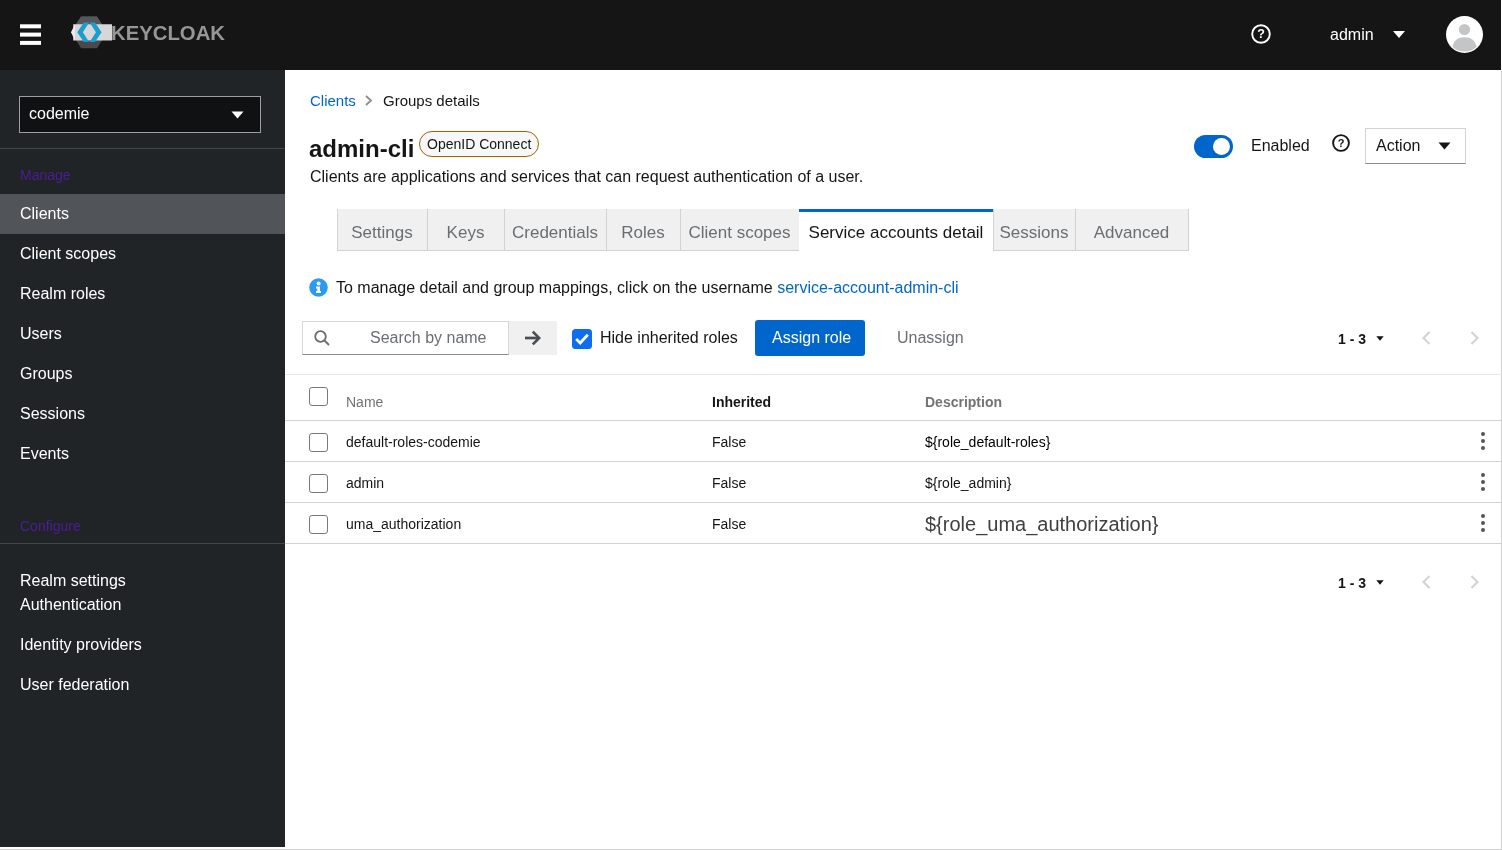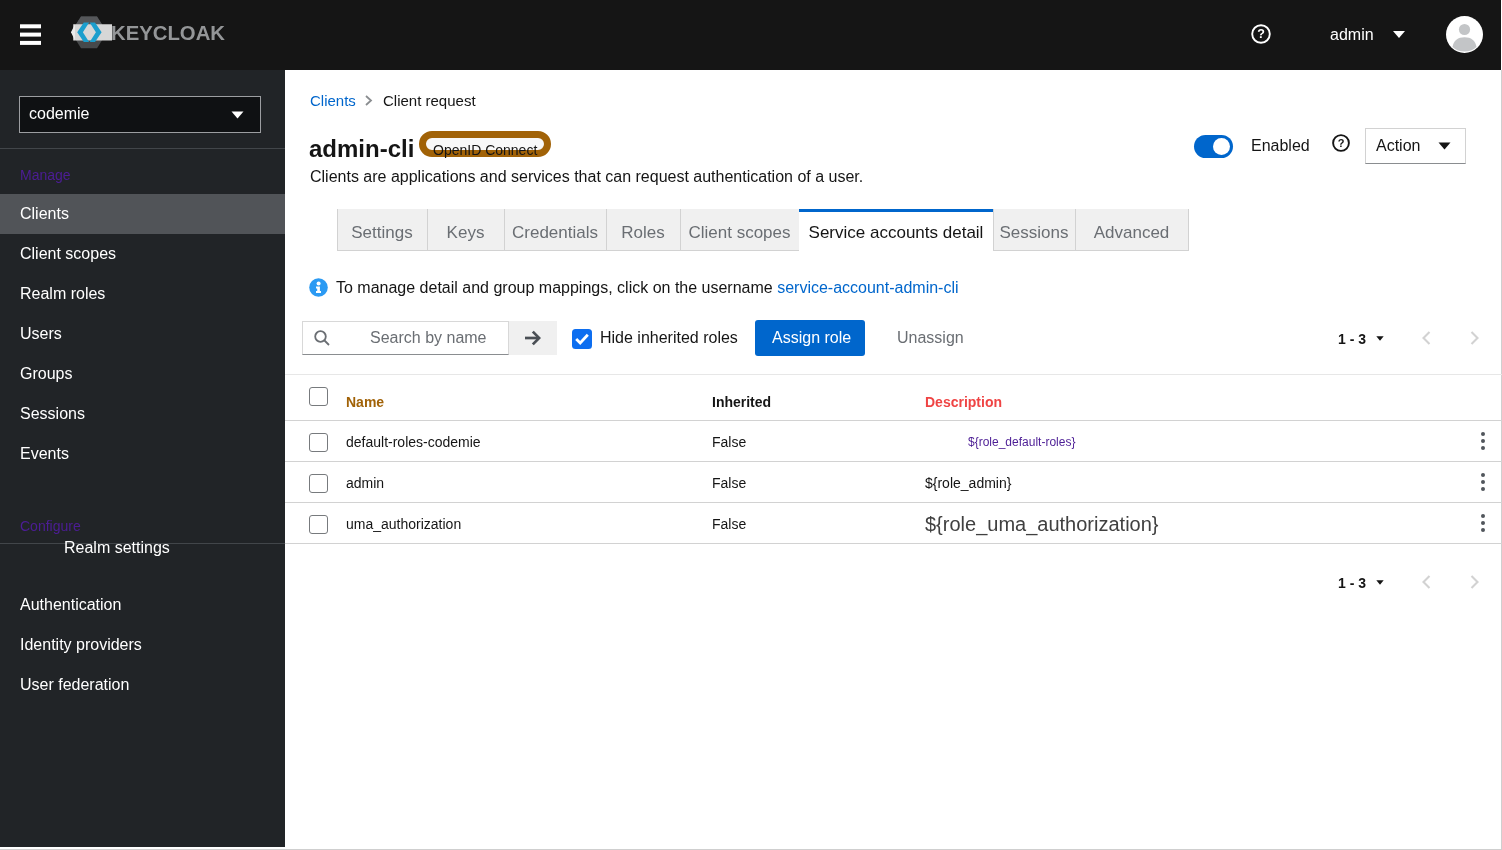--- a/index.html
+++ b/index.html
@@ -84,35 +84,35 @@
   <div class="navlabel" style="top:167px;">Manage</div>
   <div class="navitem navcur" style="top:194px;">Clients</div>
   <div class="navitem" style="top:234px;">Client scopes</div>
   <div class="navitem" style="top:314px;">Users</div>
   <div class="navitem" style="top:274px;">Realm roles</div>
   <div class="navitem" style="top:354px;">Groups</div>
   <div class="navitem" style="top:394px;">Sessions</div>
   <div class="navitem" style="top:434px;">Events</div>
   <div class="navlabel" style="top:518px;">Configure</div>
   <div class="sdiv" style="top:543px;"></div>
-  <div class="navitem" style="top:528px;margin-left:44px;">Realm settings</div>
+  <div class="navitem" style="top:561px;">Realm settings</div>
   <div class="navitem" style="top:585px;">Authentication</div>
   <div class="navitem" style="top:625px;">Identity providers</div>
   <div class="navitem" style="top:665px;">User federation</div>
 
   <div class="content"></div>
 
   <div class="t" style="left:310px;top:93px;height:16px;line-height:16px;font-size:15px;"><span class="link">Clients</span></div>
   <svg class="abs" style="left:364px;top:95px;" width="9" height="11" viewBox="0 0 9 11">
     <path d="M2,1 L7,5.5 L2,10" fill="none" stroke="#8a8d90" stroke-width="1.8"></path>
   </svg>
-  <div class="t" style="left:383px;top:93px;height:16px;line-height:16px;font-size:15px;color:#151515;">Client request</div>
+  <div class="t" style="left:383px;top:93px;height:16px;line-height:16px;font-size:15px;color:#151515;">Groups details</div>
 
   <div class="t" style="left:309px;top:135px;height:28px;line-height:28px;font-size:24px;font-weight:bold;color:#151515;">admin-cli</div>
-  <div class="abs" style="left:419px;top:131px;height:26px;border:7px solid #a16207;background:#f8f8f8;border-radius:13px;padding:0 7px;line-height:24px;font-size:14px;color:#151515;">OpenID Connect</div>
+  <div class="abs" style="left:419px;top:131px;height:26px;border:1px solid #a16207;background:#f8f8f8;border-radius:13px;padding:0 7px;line-height:24px;font-size:14px;color:#151515;">OpenID Connect</div>
   <div class="t" style="left:310px;top:168px;height:18px;line-height:18px;font-size:16px;color:#151515;">Clients are applications and services that can request authentication of a user.</div>
 
   <div class="abs" style="left:1194px;top:135px;width:39px;height:23px;background:#0066cc;border-radius:12px;"></div>
   <div class="abs" style="left:1213px;top:138px;width:17px;height:17px;background:#fff;border-radius:50%;"></div>
   <div class="t" style="left:1251px;top:137px;height:18px;line-height:18px;font-size:16px;color:#151515;">Enabled</div>
   <svg class="abs" style="left:1332px;top:134px;" width="18" height="18" viewBox="0 0 18 18">
     <circle cx="9" cy="9" r="7.9" fill="none" stroke="#151515" stroke-width="1.9"></circle>
     <text x="9" y="13" font-size="11" font-weight="bold" fill="#151515" text-anchor="middle" font-family="Liberation Sans, sans-serif">?</text>
   </svg>
   <div class="abs" style="left:1365px;top:128px;width:101px;height:36px;border:1px solid #d2d2d2;border-bottom-color:#8a8d90;background:#fff;"></div>
@@ -172,29 +172,29 @@
   </svg>
   <svg class="abs" style="left:1422px;top:331px;" width="9" height="14" viewBox="0 0 9 14">
     <path d="M7.5,1 L1.5,7 L7.5,13" fill="none" stroke="#d2d2d2" stroke-width="2.1"></path>
   </svg>
   <svg class="abs" style="left:1470px;top:331px;" width="9" height="14" viewBox="0 0 9 14">
     <path d="M1.5,1 L7.5,7 L1.5,13" fill="none" stroke="#d2d2d2" stroke-width="2.1"></path>
   </svg>
 
   <div class="hline" style="left:285px;top:374px;width:1217px;background:#e7e7e7;"></div>
   <div class="cb" style="left:309px;top:387px;"></div>
-  <div class="t" style="left:346px;top:394px;height:16px;line-height:16px;font-size:14px;font-weight:bold;color:#a16207;">Name</div>
+  <div class="t" style="left:346px;top:394px;height:16px;line-height:16px;font-size:14px;font-weight:normal;color:#737373;">Name</div>
   <div class="t" style="left:712px;top:394px;height:16px;line-height:16px;font-size:14px;font-weight:bold;color:#151515;">Inherited</div>
-  <div class="t" style="left:925px;top:394px;height:16px;line-height:16px;font-size:14px;font-weight:bold;color:#ef4444;">Description</div>
+  <div class="t" style="left:925px;top:394px;height:16px;line-height:16px;font-size:14px;font-weight:bold;color:#737373;">Description</div>
   <div class="hline" style="left:285px;top:420px;width:1217px;"></div>
 
   <div class="cb" style="left:309px;top:433px;"></div>
   <div class="t" style="left:346px;top:434px;height:16px;line-height:16px;font-size:14px;color:#151515;">default-roles-codemie</div>
   <div class="t" style="left:712px;top:434px;height:16px;line-height:16px;font-size:14px;color:#151515;">False</div>
-  <div class="t" style="left:925px;top:434px;height:16px;line-height:16px;font-size:12px;color:#4c1d95;margin-left:43px;">${role_default-roles}</div>
+  <div class="t" style="left:925px;top:434px;height:16px;line-height:16px;font-size:14px;color:#000000;">${role_default-roles}</div>
   <div class="kebab" style="left:1481px;top:432px;"></div>
   <div class="kebab" style="left:1481px;top:439px;"></div>
   <div class="kebab" style="left:1481px;top:446px;"></div>
   <div class="hline" style="left:285px;top:461px;width:1217px;"></div>
 
   <div class="cb" style="left:309px;top:474px;"></div>
   <div class="t" style="left:346px;top:475px;height:16px;line-height:16px;font-size:14px;color:#151515;">admin</div>
   <div class="t" style="left:712px;top:475px;height:16px;line-height:16px;font-size:14px;color:#151515;">False</div>
   <div class="t" style="left:925px;top:475px;height:16px;line-height:16px;font-size:14px;color:#151515;">${role_admin}</div>
   <div class="kebab" style="left:1481px;top:473px;"></div>

